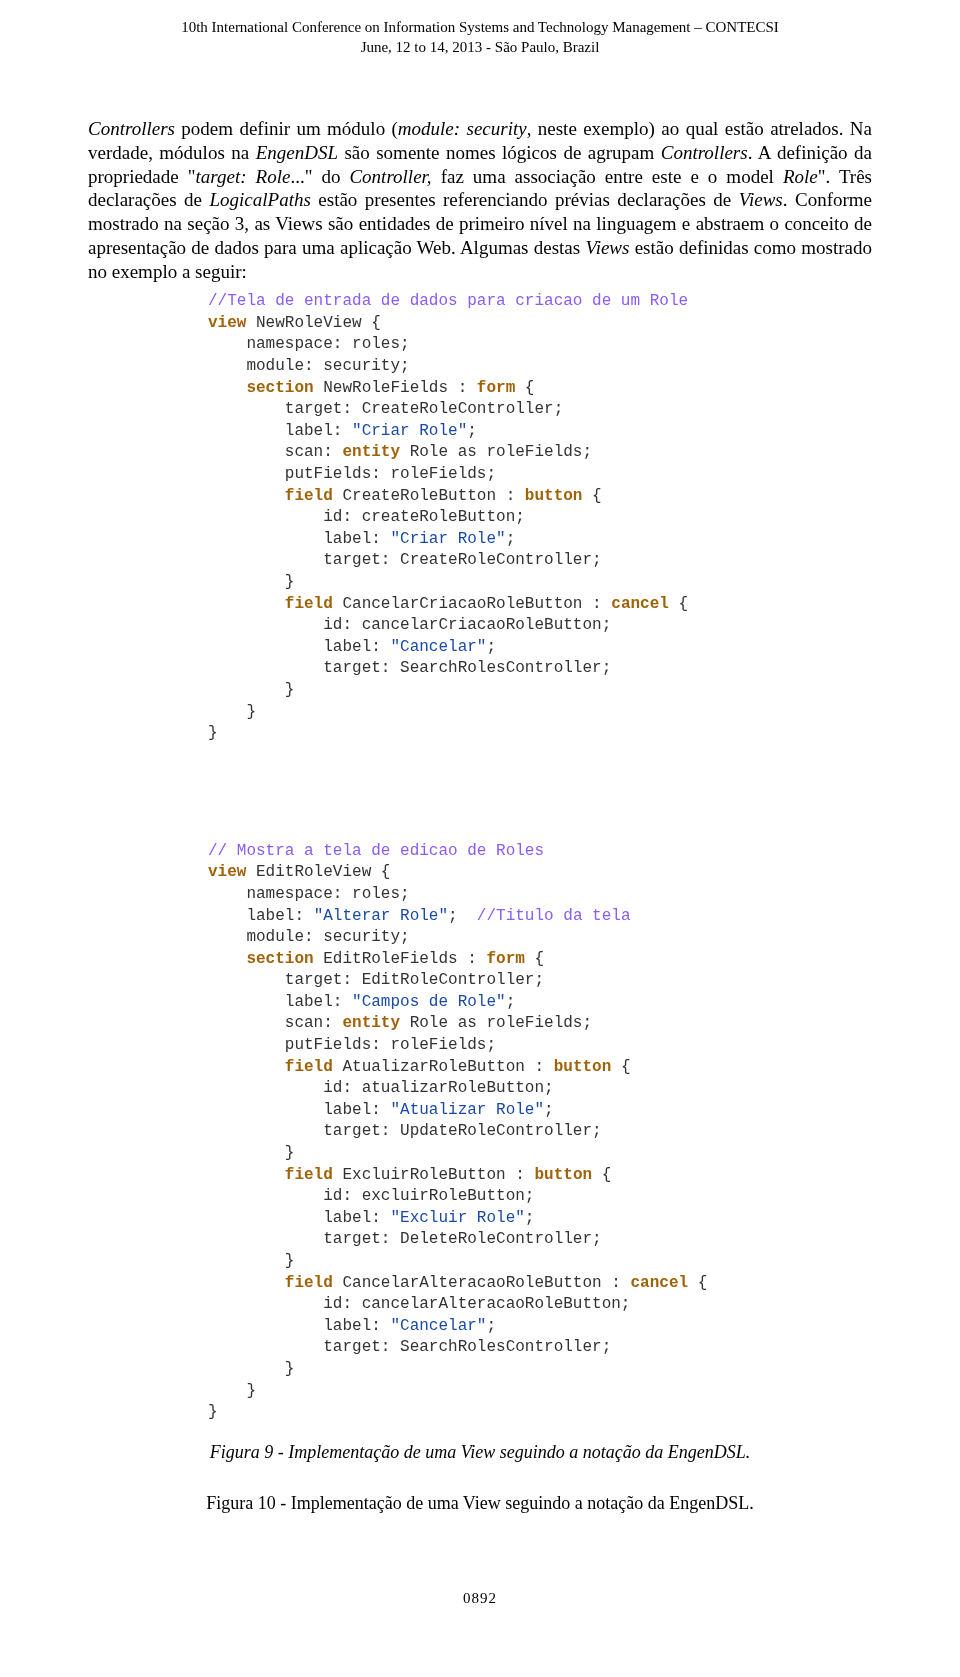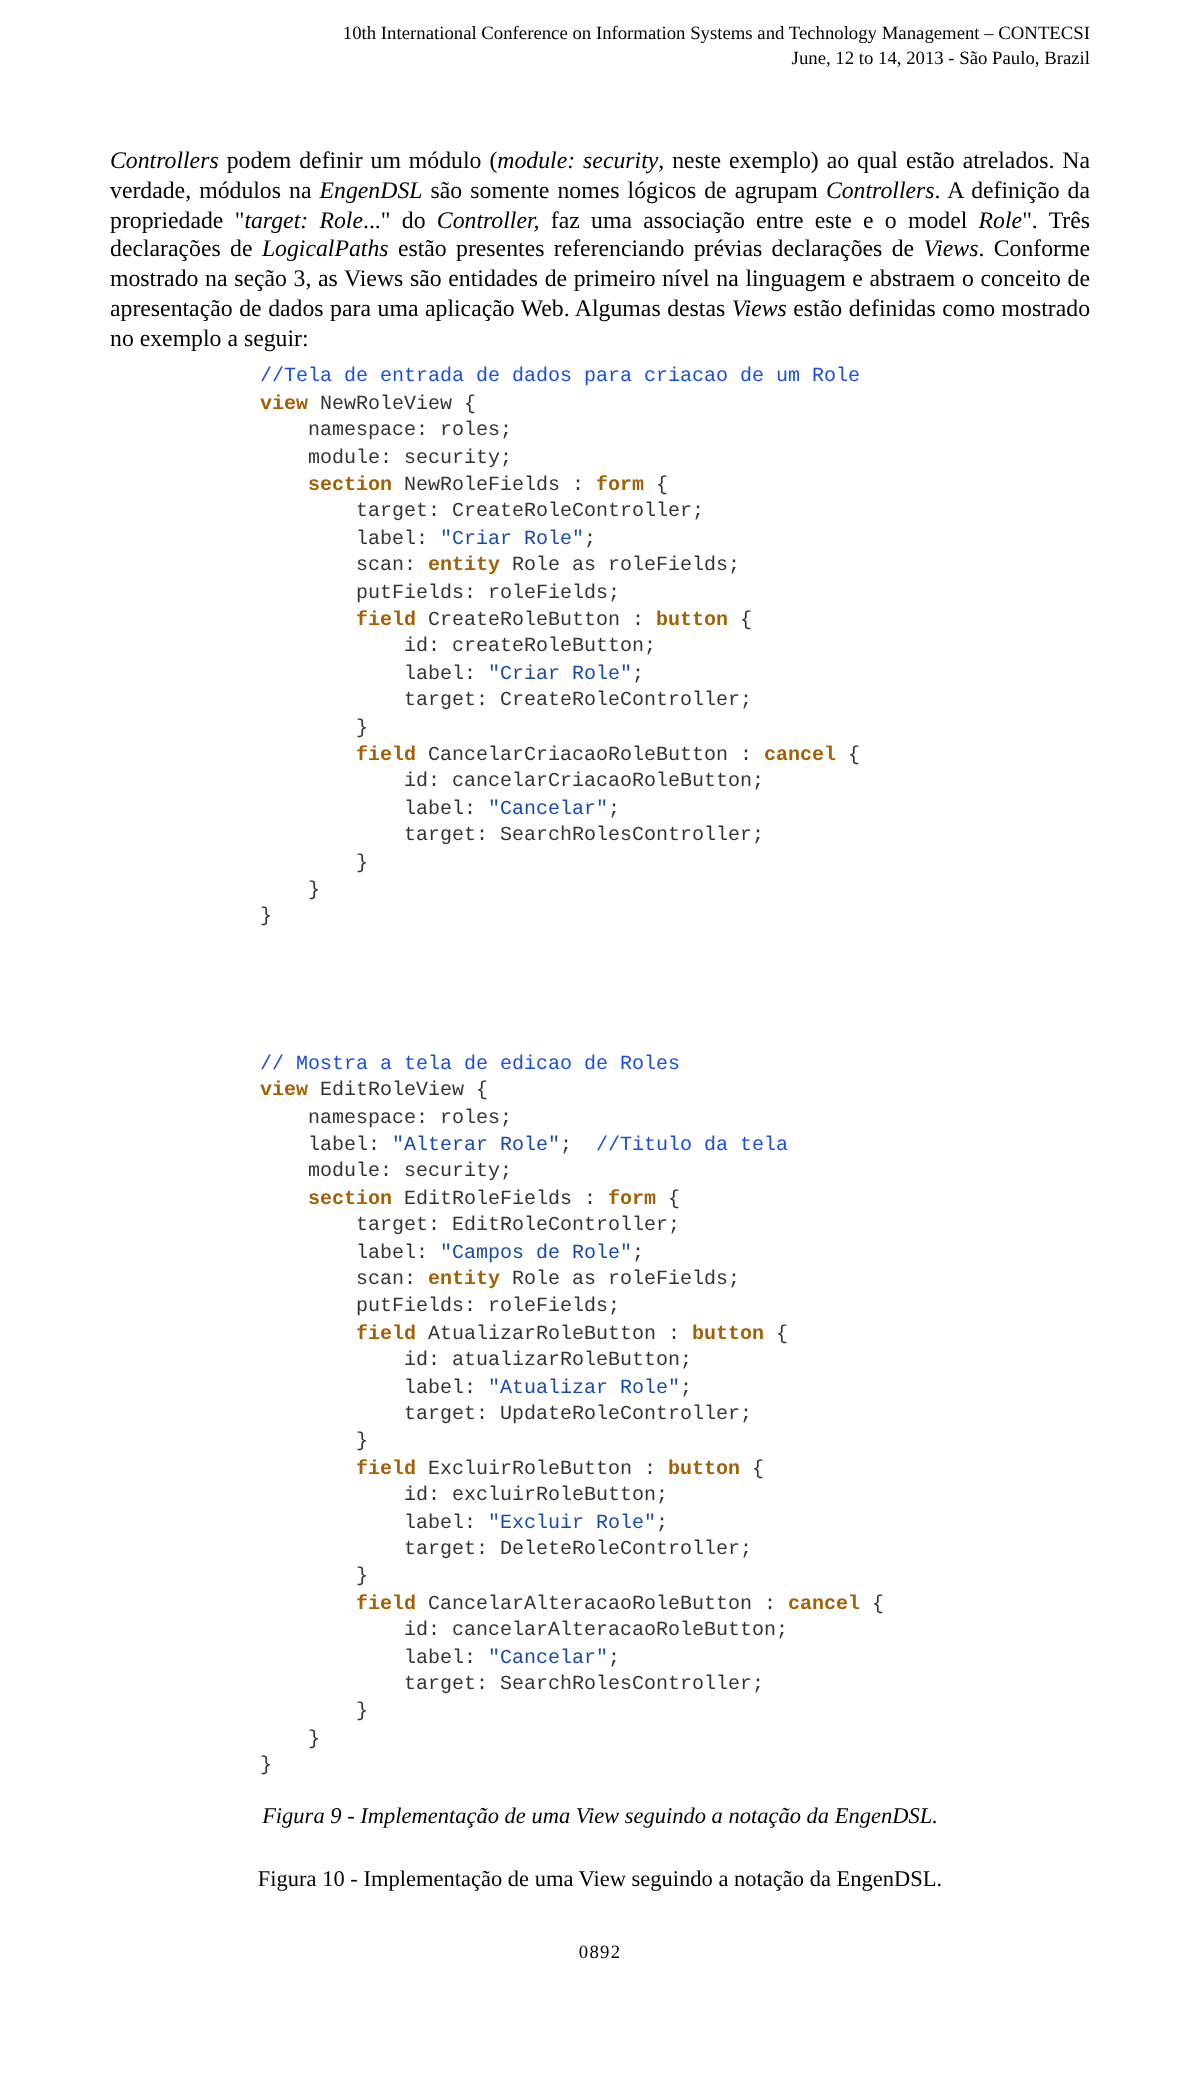--- a/index.html
+++ b/index.html
@@ -1,29 +1,29 @@
 <!DOCTYPE html>
 <html><head>
 <meta charset="utf-8">
 <style>
   * { box-sizing: border-box; margin: 0; padding: 0; }
   html, body { width: 960px; background: #fff; font-family: "Times New Roman", Times, serif; color: #000; }
   .page { width: 960px; padding: 0 88px 40px 88px; }
-  .header { text-align: right; font-size: 15px; line-height: 1.3; padding-top: 18px; margin-bottom: 60px; }
+  .header { text-align: center; font-size: 15px; line-height: 1.3; padding-top: 18px; margin-bottom: 60px; }
   .body-text { font-size: 19px; line-height: 1.25; text-align: justify; margin-top: 37px; }
   .body-text .italic { font-style: italic; }
   .code-block { font-family: "Courier New", Courier, monospace; font-size: 16px; line-height: 1.35; white-space: pre; margin: 8px 0 8px 120px; color: #333; }
-  .code-block .comment { color: #1d4ed8; }
+  .code-block .comment { color: #8b5cf6; }
   .code-block .kw { color: #a16207; font-weight: bold; }
   .code-block .string { color: #1a4aa8; }
   .code-block .plain { color: #333; }
   .caption { font-style: italic; text-align: center; font-size: 18px; margin: 18px 0 10px 0; }
   .caption2 { text-align: center; font-size: 18px; margin: 30px 0 6px 0; }
   .last-para { font-size: 19px; line-height: 1.25; text-align: justify; }
-  .page-number { text-align: center; font-size: 15px; margin-top: 40px; letter-spacing: 1px; }
+  .page-number { text-align: center; font-size: 15px; margin-top: 76px; letter-spacing: 1px; }
   .gap { height: 80px; }
 </style>
 </head>
 <body>
 
 <div class="page">
 
   <div class="header">
     <div>10th International Conference on Information Systems and Technology Management – CONTECSI</div>
     <div>June, 12 to 14, 2013 - São Paulo, Brazil</div>

